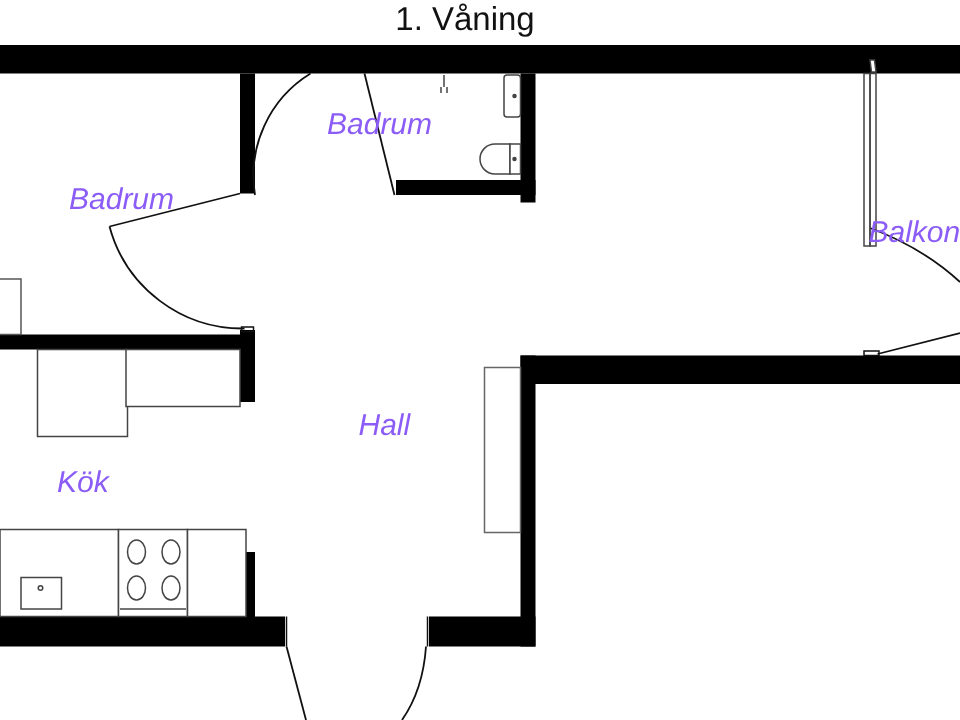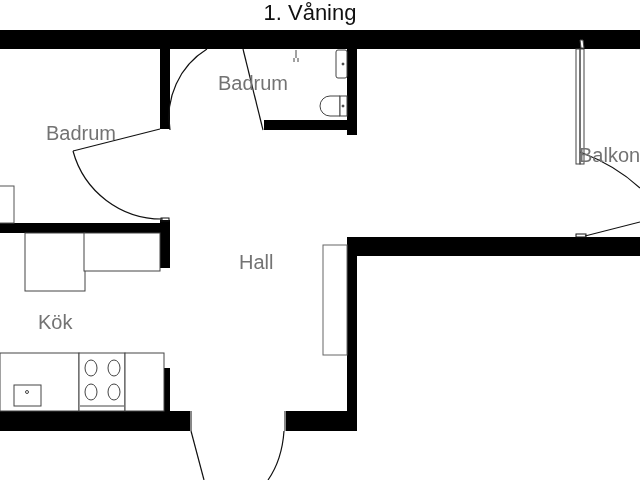--- a/index.html
+++ b/index.html
@@ -1,19 +1,19 @@
 <!DOCTYPE html>
 <html><head>
   <meta charset="utf-8">
   <style>
     html, body { margin: 0; padding: 0; background: #ffffff; }
     body { width: 640px; height: 480px; overflow: hidden; position: relative; font-family: "Liberation Sans", sans-serif; }
     .title { position: absolute; left: 0; top: 0; width: 620px; text-align: center; font-size: 22px; color: #111; line-height: 26px; }
     .plan { position: absolute; left: 0; top: 0; width: 640px; height: 480px; }
-    .room-label { position: absolute; font-size: 20px; color: #737373; white-space: nowrap; }
+    .room-label { position: absolute; font-size: 20px; color: #8b5cf6; white-space: nowrap; font-style: italic; }
   </style>
 </head>
 <body>
 
 <div class="title">1. Våning</div>
 
 <svg class="plan" viewBox="0 0 640 480" xmlns="http://www.w3.org/2000/svg">
 
   <g fill="#000">
     <rect x="0" y="30" width="640" height="19"></rect>
@@ -85,14 +85,14 @@
   </g>
 
   <g fill="#fff" stroke="#666" stroke-width="1">
     <rect x="323" y="245" width="24" height="110"></rect>
   </g>
 </svg>
 
 <div class="room-label" style="left:218px; top:72px;">Badrum</div>
 <div class="room-label" style="left:46px; top:122px;">Badrum</div>
 <div class="room-label" style="left:579px; top:144px;">Balkong</div>
-<div class="room-label" style="left:239px; top:251px;">Hall</div>
+<div class="room-label" style="left:239px; top:273px;">Hall</div>
 <div class="room-label" style="left:38px; top:311px;">Kök</div>
 
 </body></html>

